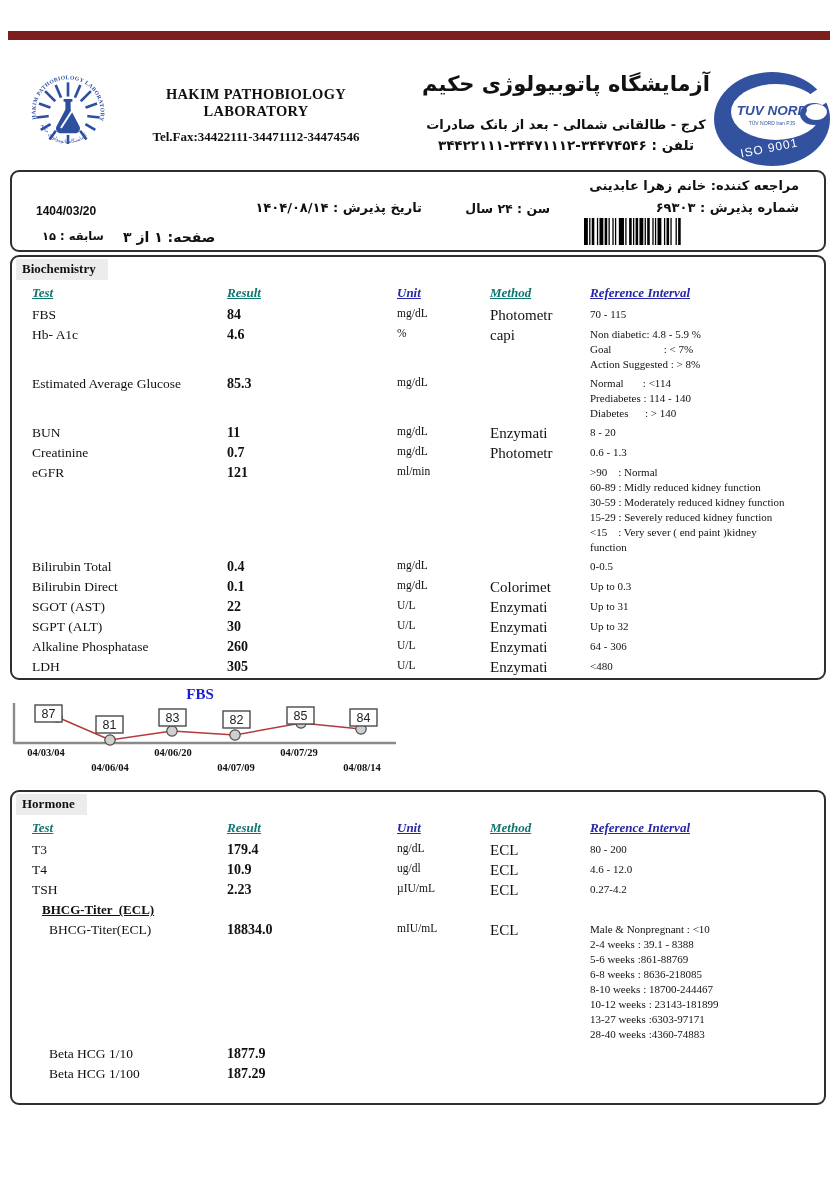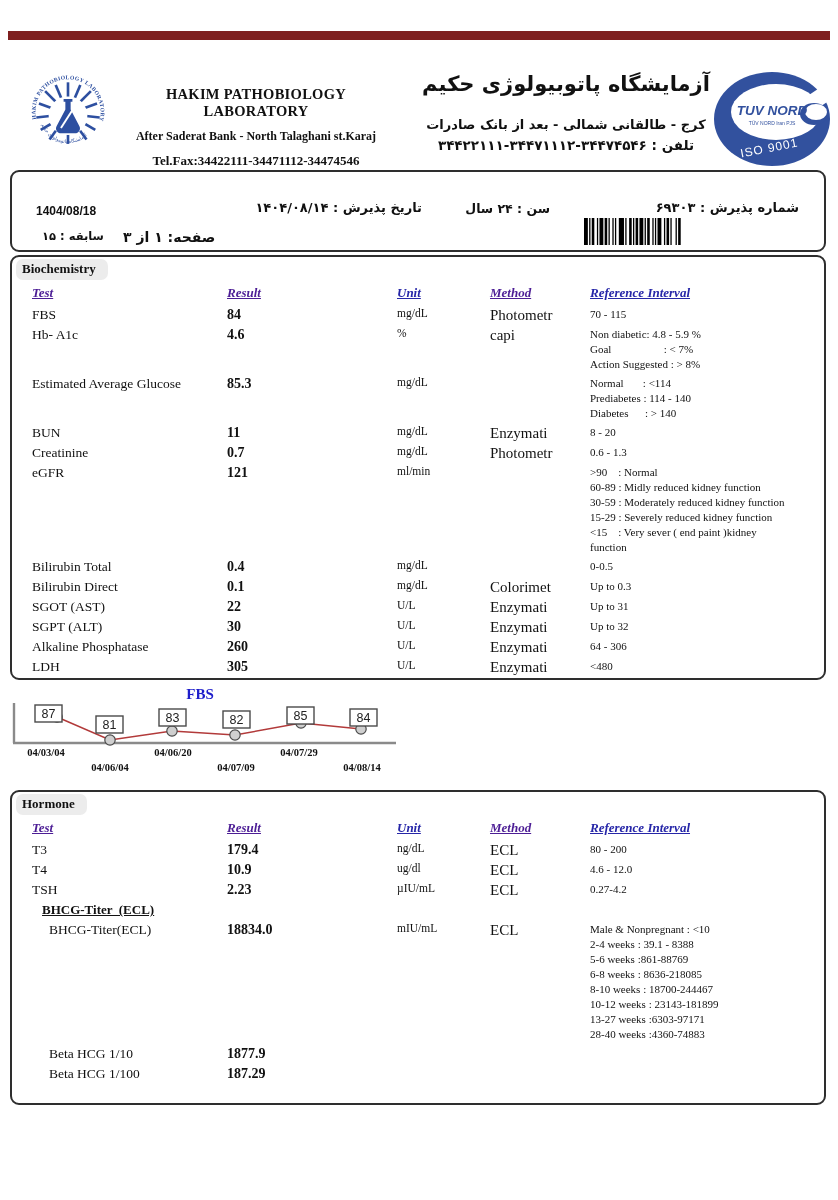--- a/index.html
+++ b/index.html
@@ -33,23 +33,23 @@
   .referrer{left:415px;top:6px;width:372px;}
   .admitno{left:415px;top:28px;width:372px;}
   .age{left:428px;top:29px;width:110px;font-size:12.5px;}
   .barcode{position:absolute;left:572px;top:46px;}
 
   
   .section{width:812px;}
   .biochem{left:10px;top:255px;height:421px;}
   .hormone{left:10px;top:790px;height:311px;}
   .seclabel{position:absolute;left:4px;top:2px;background:#ececec;font-weight:bold;font-size:13px;
-            padding:2px 12px 3px 6px;border-radius:7px;}
+            padding:2px 12px 3px 6px;}
   .hdr{position:absolute;top:28px;font-weight:bold;font-style:italic;font-size:13px;
-       text-decoration:underline;color:#4c1d95;white-space:nowrap;}
+       text-decoration:underline;color:#0f766e;white-space:nowrap;}
   .hdr.blue{color:#2626a8;}
   .row{position:absolute;left:0;width:100%;}
   .cell{position:absolute;top:0;white-space:nowrap;}
   .c-test{left:20px;font-size:13.5px;}
   .c-test.ind{left:37px;}
   .c-result{left:215px;font-weight:bold;font-size:14px;}
   .c-unit{left:385px;font-size:11.5px;}
   .c-method{left:478px;font-size:15px;}
   .c-ref{left:578px;font-size:11px;width:246px;}
   .c-ref div{line-height:15px;white-space:pre;}
@@ -92,21 +92,20 @@
     <text font-size="6.4" font-weight="bold" fill="#2d4fa0" letter-spacing="0.4" font-family="Liberation Serif,serif">
       <textPath href="#arcTop">HAKIM PATHOBIOLOGY LABORATORY</textPath>
     </text>
     <text font-size="5.4" fill="#2d4fa0" font-family="DejaVu Sans,sans-serif">
       <textPath href="#arcBot">آزمایشگاه پاتوبیولوژی حکیم</textPath>
     </text>
   </svg>
 
   <div class="en-block">
     <div class="en-name">HAKIM PATHOBIOLOGY LABORATORY</div>
-    <div class="en-addr">After Saderat Bank - North Talaghani st.Karaj</div>
     <div class="en-tel">Tel.Fax:34422111-34471112-34474546</div>
   </div>
 
   <div class="fa-block fa">
     <div class="fa-name">آزمایشگاه پاتوبیولوژی حکیم</div>
     <div class="fa-addr">کرج - طالقانی شمالی - بعد از بانک صادرات</div>
     <div class="fa-tel">
       <span>تلفن :</span>
       <span class="num">۳۴۴۲۲۱۱۱-۳۴۴۷۱۱۱۲-۳۴۴۷۴۵۴۶</span>
     </div>
@@ -119,23 +118,24 @@
     <ellipse cx="104" cy="44" rx="14" ry="11" fill="#32519e"></ellipse>
     <ellipse cx="106" cy="42" rx="11" ry="8" fill="#fff"></ellipse>
     <text x="62" y="45" text-anchor="middle" font-size="13.5" font-weight="bold" font-style="italic" fill="#32519e" font-family="Liberation Sans,sans-serif">TUV NORD</text>
     <text x="62" y="55" text-anchor="middle" font-size="5" fill="#32519e" font-family="Liberation Sans,sans-serif">TÜV NORD Iran PJS</text>
     <text x="60" y="82" text-anchor="middle" font-size="12" fill="#fff" letter-spacing="1" font-family="Liberation Sans,sans-serif" transform="rotate(-11 60 82)">ISO 9001</text>
   </svg>
 </div>
 
 <div class="box patient">
   <div class="pfield fa admitdate">تاریخ پذیرش : ۱۴۰۴/۰۸/۱۴</div>
-  <div class="pfield admitdate-en">1404/08/18</div>
+  <div class="pfield admitdate-en">1404/03/20</div>
   <div class="pfield fa history">سابقه : ۱۵</div>
   <div class="pfield fa pageinfo">صفحه: ۱ از ۳</div>
+  <div class="pfield fa referrer">مراجعه کننده: خانم زهرا عابدینی</div>
   <div class="pfield fa admitno">شماره پذیرش :   ۶۹۳۰۳</div>
   <div class="pfield fa age">سن :   ۲۴ سال</div>
   <svg class="barcode" id="barcode" width="98" height="27">
       <rect x="0" y="0" width="3.8684210526315788" height="27" fill="#000"></rect>
       <rect x="5.157894736842105" y="0" width="1.2894736842105263" height="27" fill="#000"></rect>
       <rect x="7.7368421052631575" y="0" width="2.5789473684210527" height="27" fill="#000"></rect>
       <rect x="12.894736842105264" y="0" width="1.2894736842105263" height="27" fill="#000"></rect>
       <rect x="15.473684210526315" y="0" width="3.8684210526315788" height="27" fill="#000"></rect>
       <rect x="20.63157894736842" y="0" width="2.5789473684210527" height="27" fill="#000"></rect>
       <rect x="24.5" y="0" width="1.2894736842105263" height="27" fill="#000"></rect>

